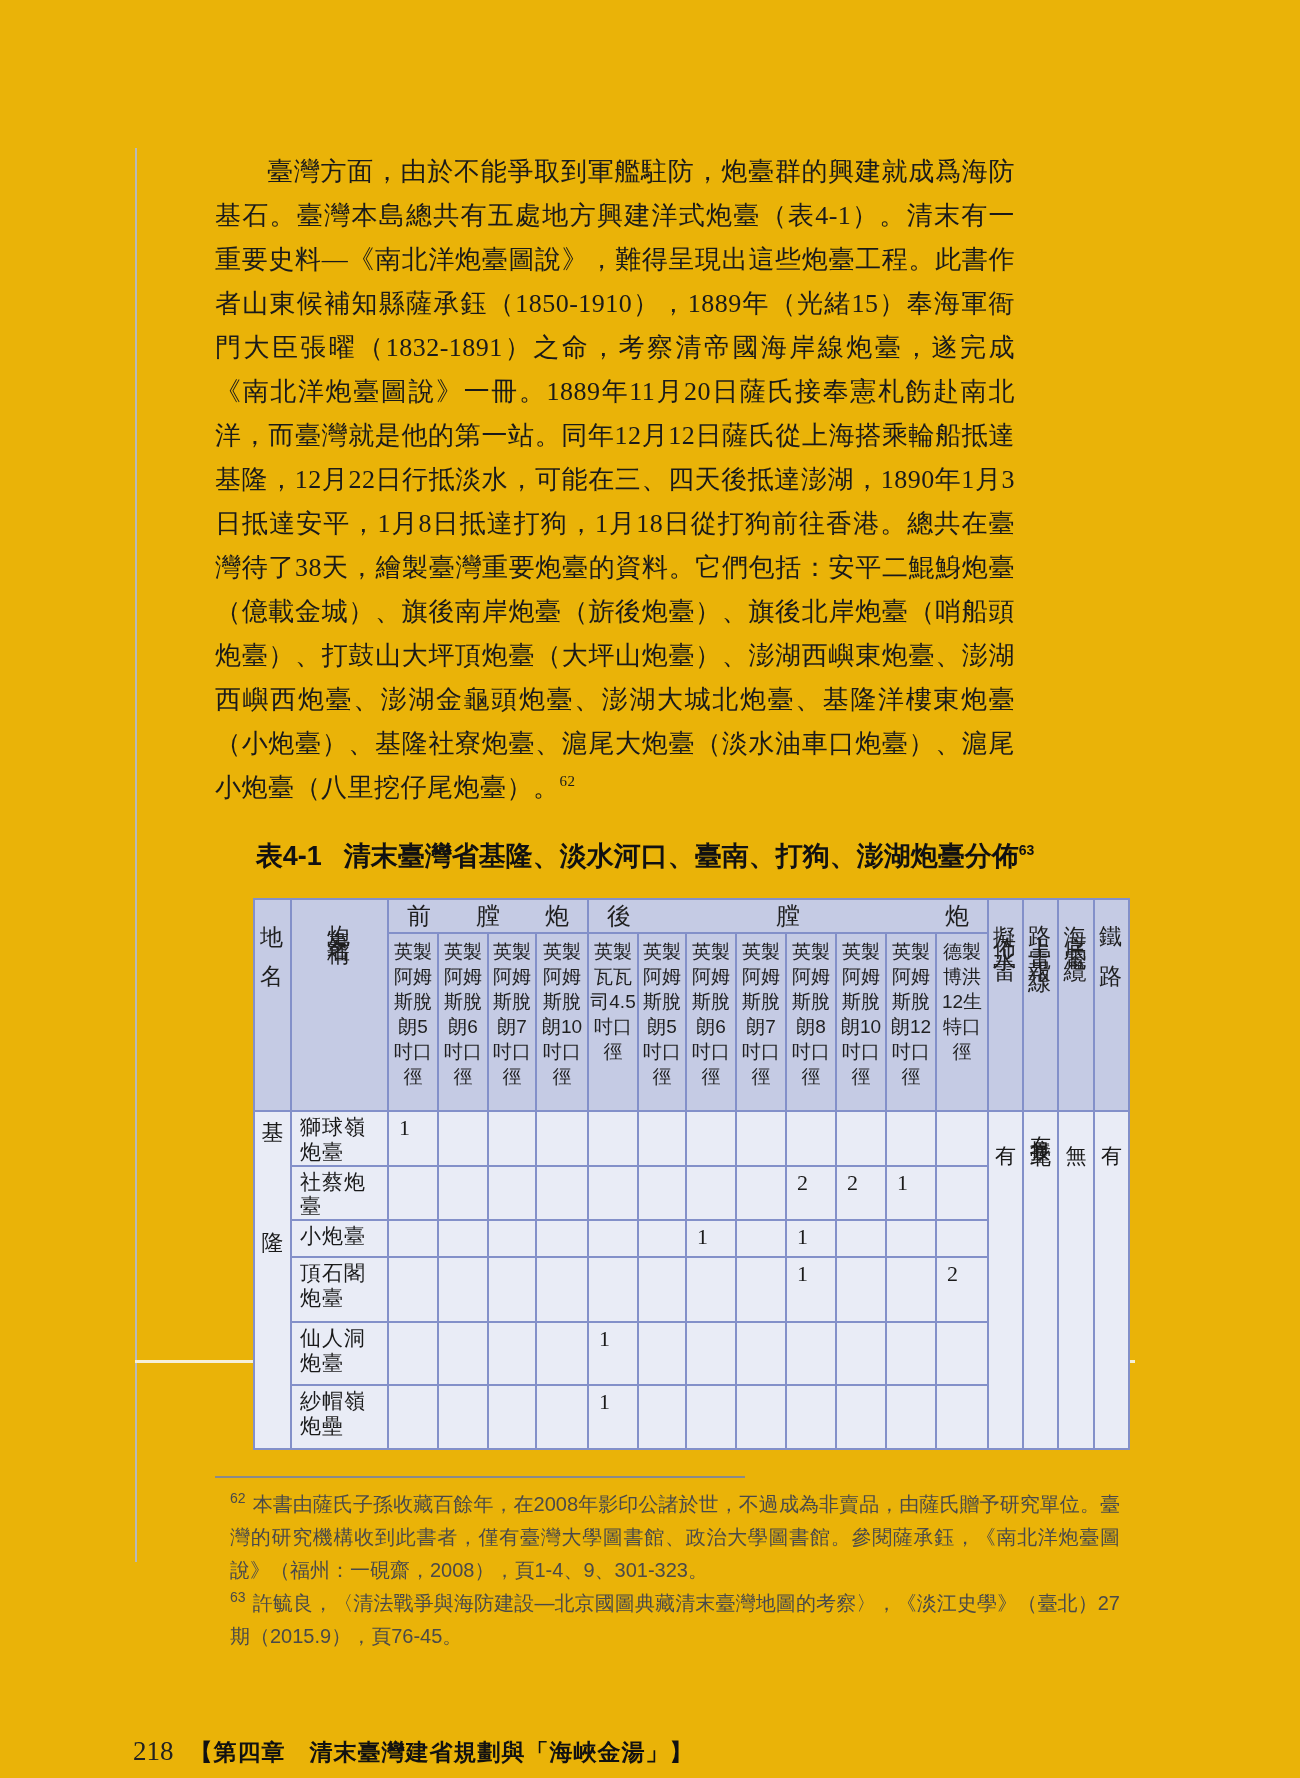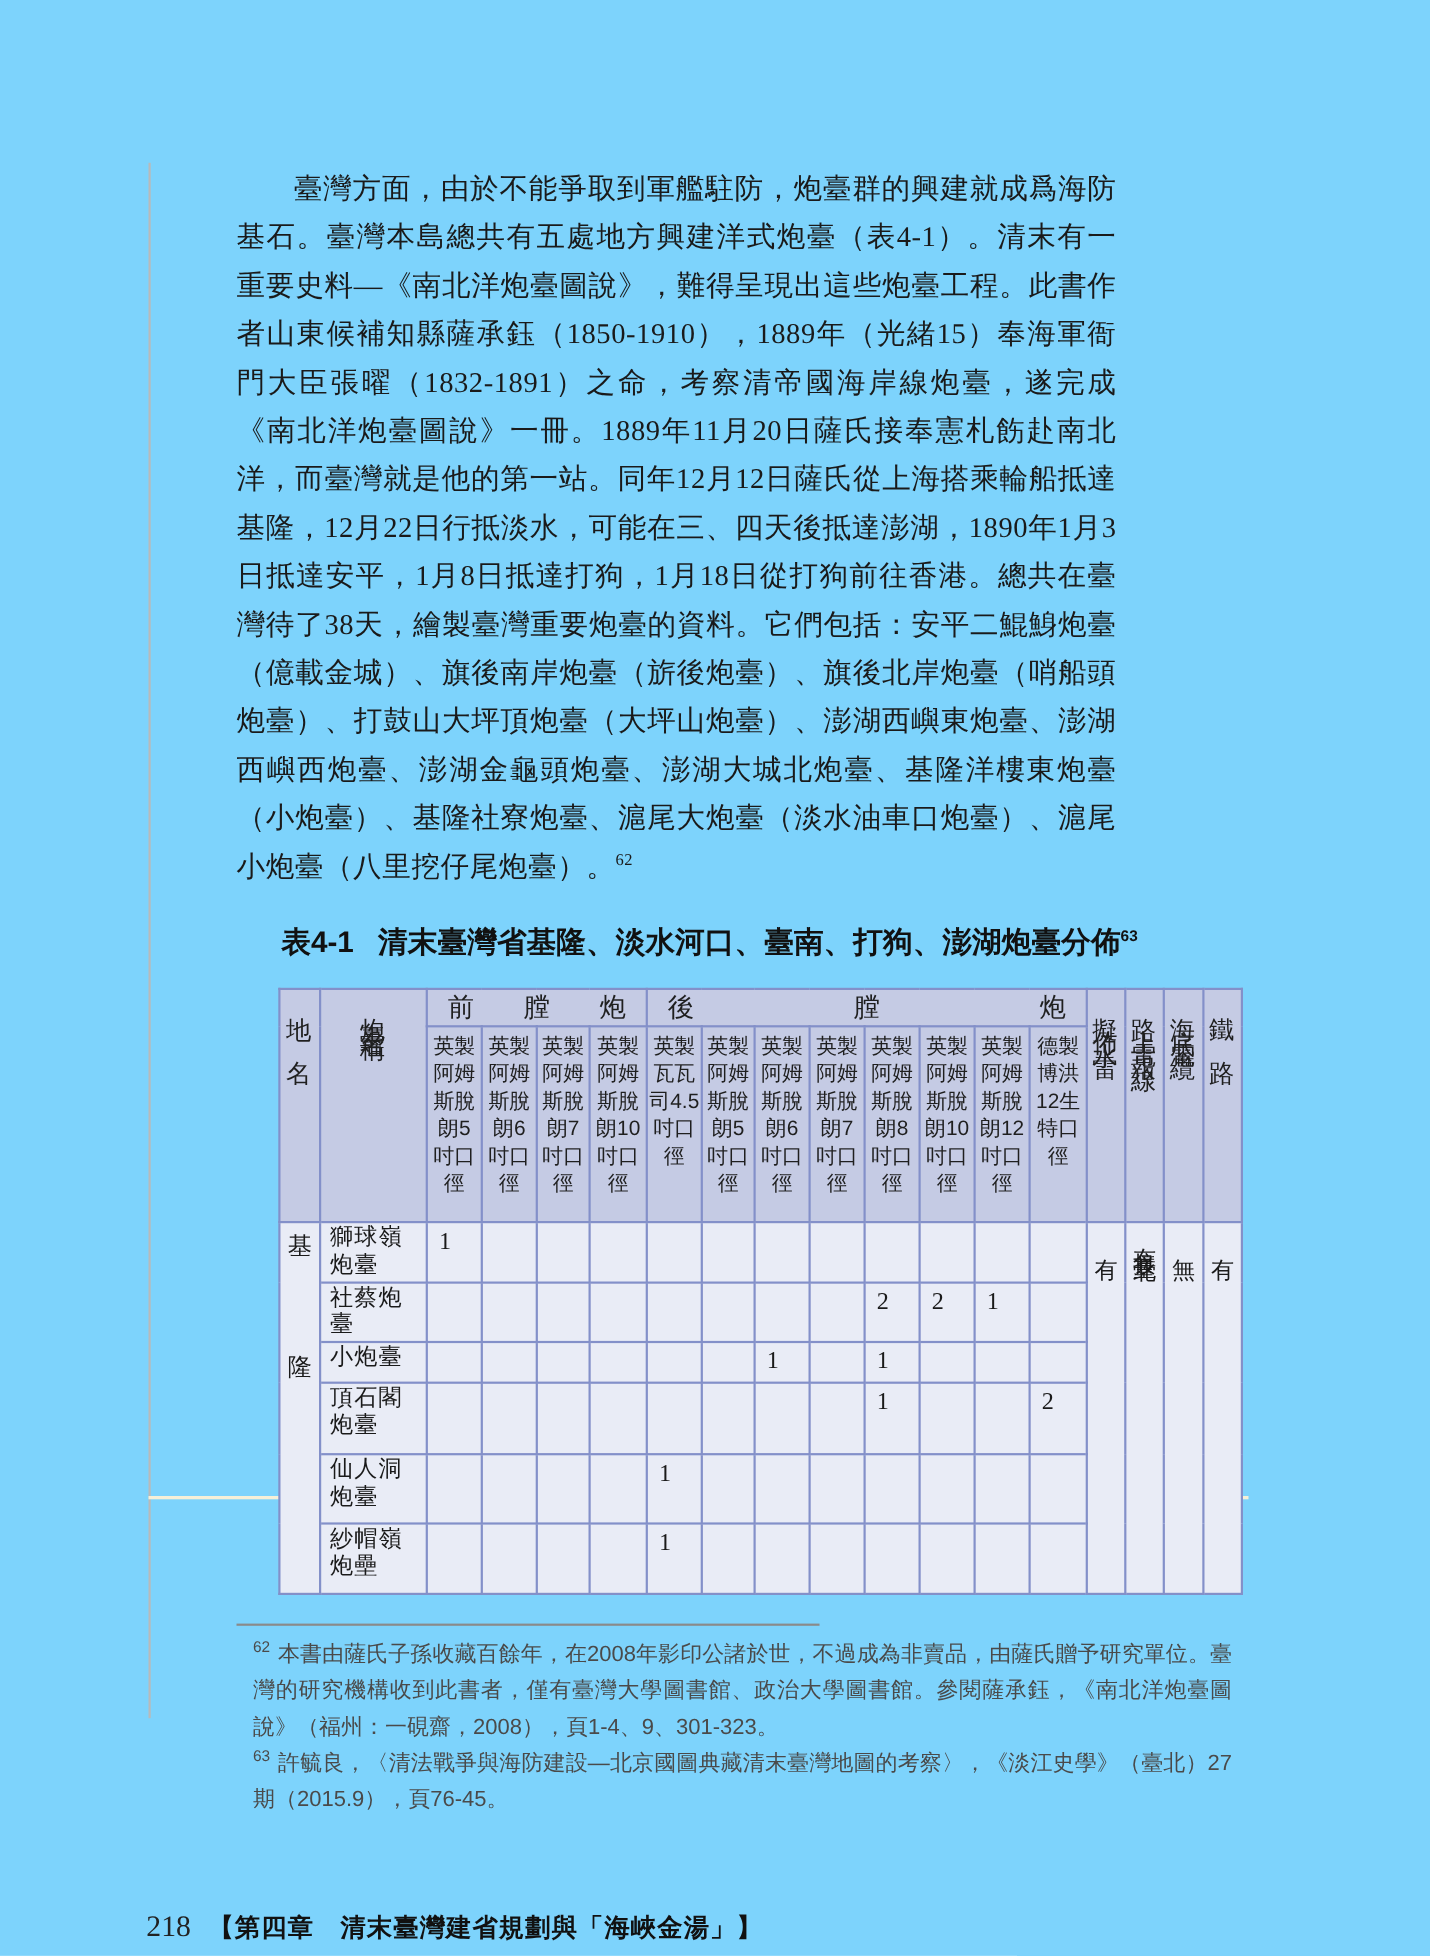--- a/index.html
+++ b/index.html
@@ -1,18 +1,18 @@
 <!DOCTYPE html>
 <html><head>
 <meta charset="utf-8">
 <style>
   html,body { margin:0; padding:0; }
   body { width:1300px; height:1778px; background:#ffffff;
          font-family:"Liberation Serif","DejaVu Serif",serif; color:#1a1a1a; }
-  .page { position:relative; width:1300px; height:1778px; overflow:hidden; background:#7dd3fc; }
+  .page { position:relative; width:1300px; height:1778px; overflow:hidden; background:#eab308; }
 
   .margin-rule { position:absolute; left:135px; top:148px; width:2px; height:1414px; background:#b9b9b9; }
   .cream-line { position:absolute; left:135px; top:1360px; width:1000px; height:3px; background:#f6f0d8; }
 
   .main { position:absolute; left:215px; top:150px; width:915px; }
 
   .body-text { width:800px; margin:0; font-size:26px; line-height:44px;
                text-align:justify; text-indent:2em; letter-spacing:0.5px; }
   .fn-ref { font-size:15px; vertical-align:super; line-height:0; }
 
@@ -40,21 +40,21 @@
             padding:5px 1px 0 1px; word-break:normal; }
 
   tr.r0 { height:50px; } tr.r1 { height:38px;padding-left:44px; } tr.r2 { height:37px; }
   tr.r3 { height:65px;padding-left:17px; } tr.r4 { height:63px; } tr.r5 { height:64px; }
 
   .loc-cell { vertical-align:top; text-align:center; padding-top:6px;
               font-family:"Liberation Serif","DejaVu Serif",serif; font-size:22px; }
   .loc-ch { display:block; }
   .loc-ch1 { margin-top:80px; }
   .name-cell { vertical-align:top; text-align:left; padding:3px 0 0 8px;
-               font-family:Liberation Mono, monospace;
+               font-family:Liberation Serif, serif;
                font-size:21px; line-height:1.18; letter-spacing:1px; }
   .val-cell { vertical-align:top; text-align:left; padding:3px 0 0 10px;
               font-family:"Liberation Serif","DejaVu Serif",serif; font-size:22px; }
   .extra-cell { vertical-align:top; text-align:center; padding-top:6px;
                 font-family:"Liberation Serif","DejaVu Serif",serif; }
   .ex-sp { writing-mode:vertical-rl; text-orientation:upright; display:inline-block;
            font-size:21px; letter-spacing:0.15em; }
 
   .footnotes { position:absolute; left:215px; top:1476px; width:905px;
                font-family:"Liberation Sans","DejaVu Sans",sans-serif;

